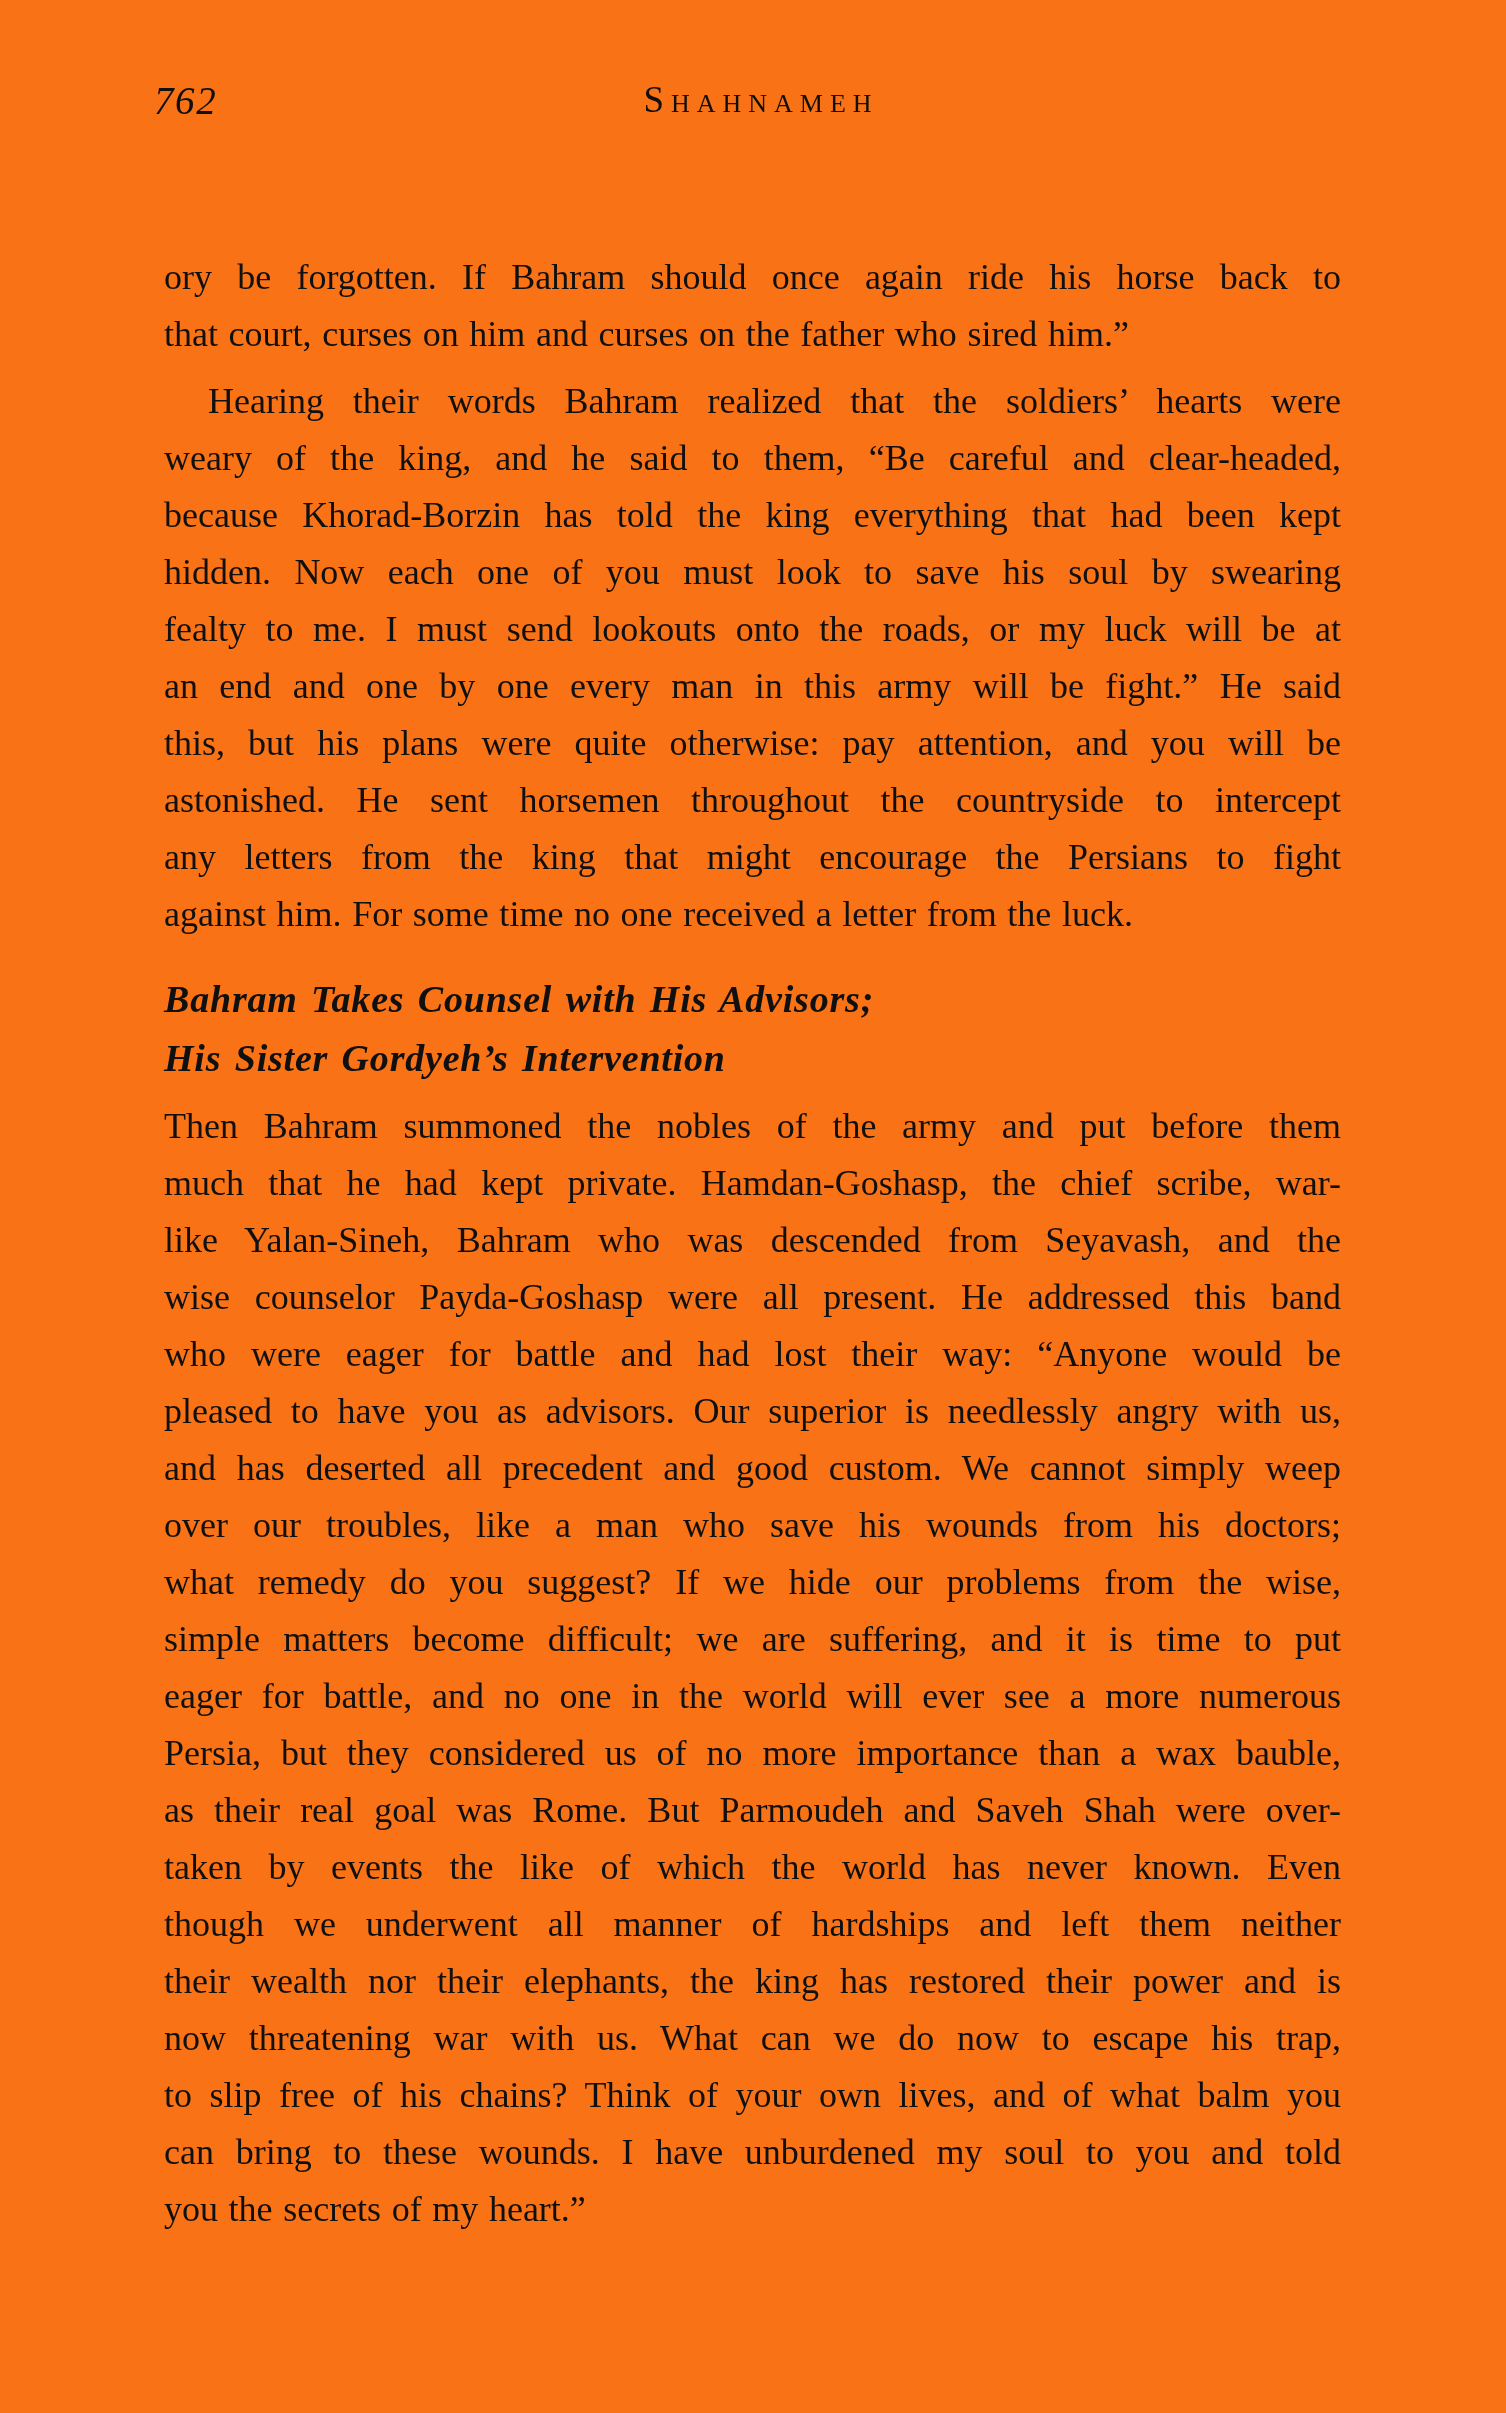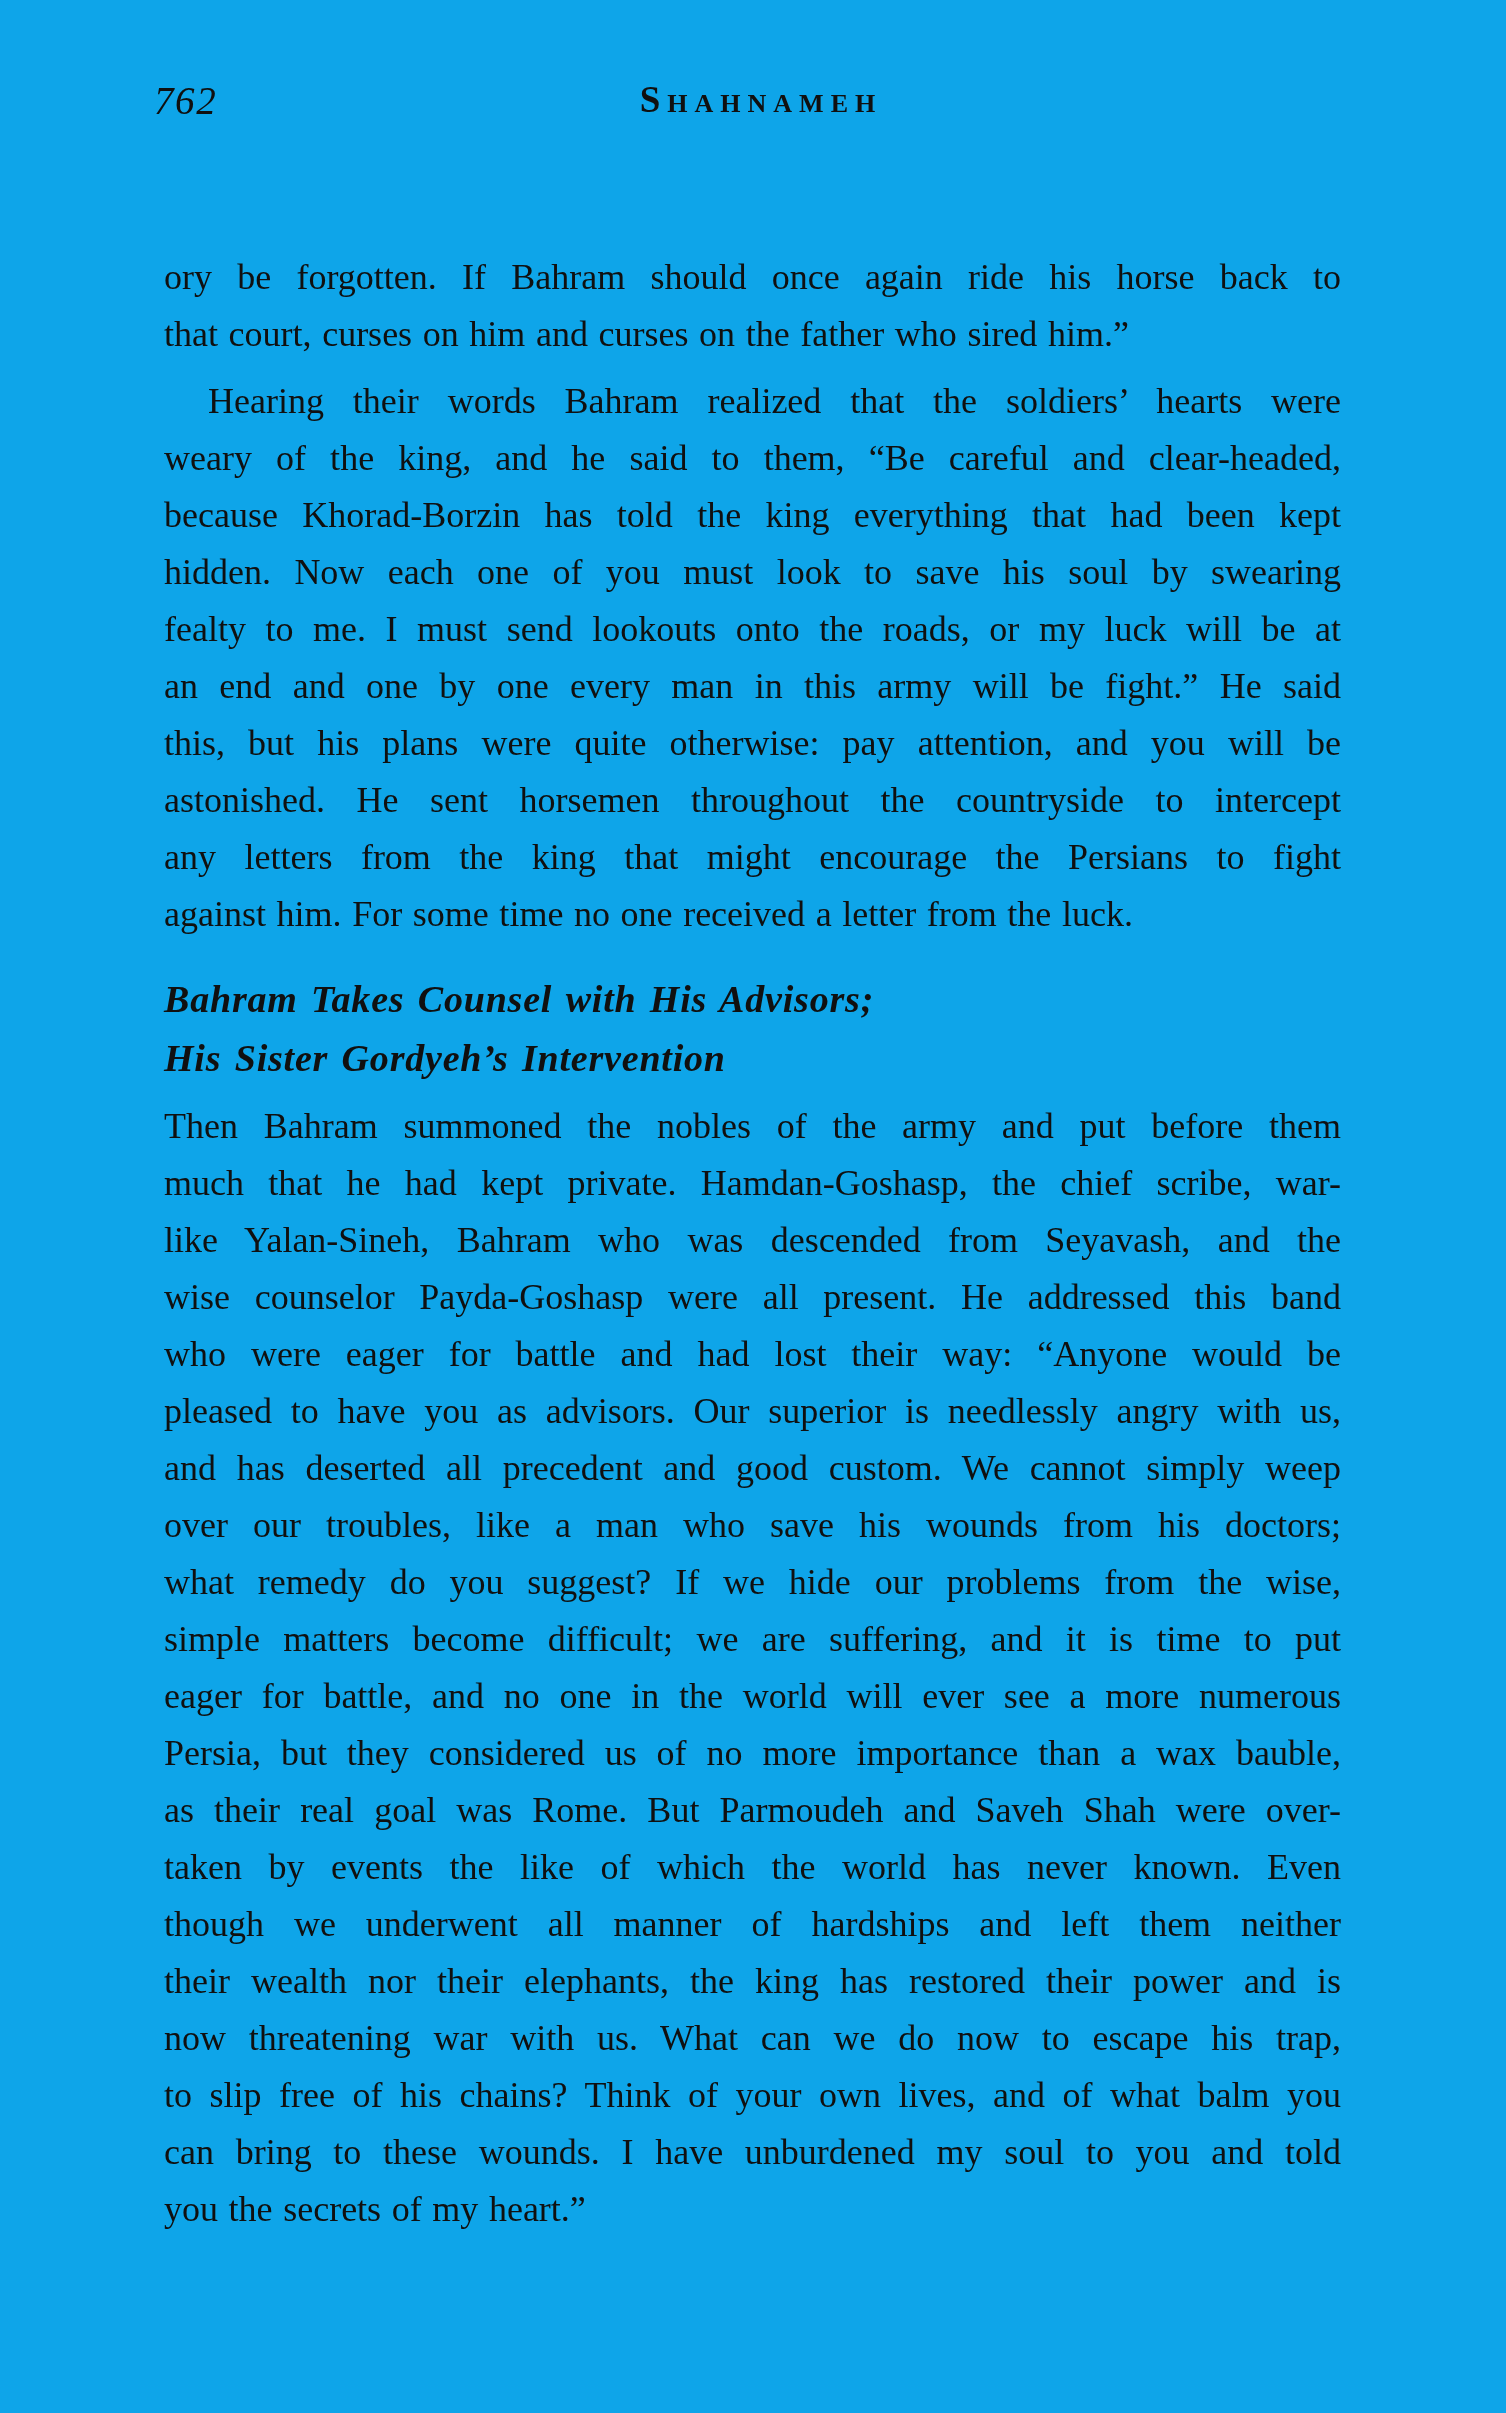--- a/index.html
+++ b/index.html
@@ -5,21 +5,21 @@
   html, body {
     margin: 0;
     padding: 0;
     background: #e8e8e8;
   }
   .page {
     position: relative;
     width: 1506px;
     height: 2413px;
     margin: 0 auto;
-    background: #0ea5e9;
+    background: #f97316;
     font-family: "Liberation Serif", "DejaVu Serif", serif;
     color: #101010;
     overflow: hidden;
   }
   .page-number {
     position: absolute;
     left: 154px;
     top: 81px;
     font-size: 39px;
     font-style: italic;
@@ -29,21 +29,20 @@
   .running-head {
     position: absolute;
     left: 16px;
     right: 0;
     top: 81px;
     text-align: center;
     font-size: 37px;
     line-height: 1;
     font-variant: small-caps;
     letter-spacing: 7px;
-    font-weight: bold;
   }
   .text-block {
     position: absolute;
     left: 154px;
     top: 239px;
     width: 1197px;
   }
   .para { margin: 10px; padding: 0; }
   .line {
     font-size: 36px;

